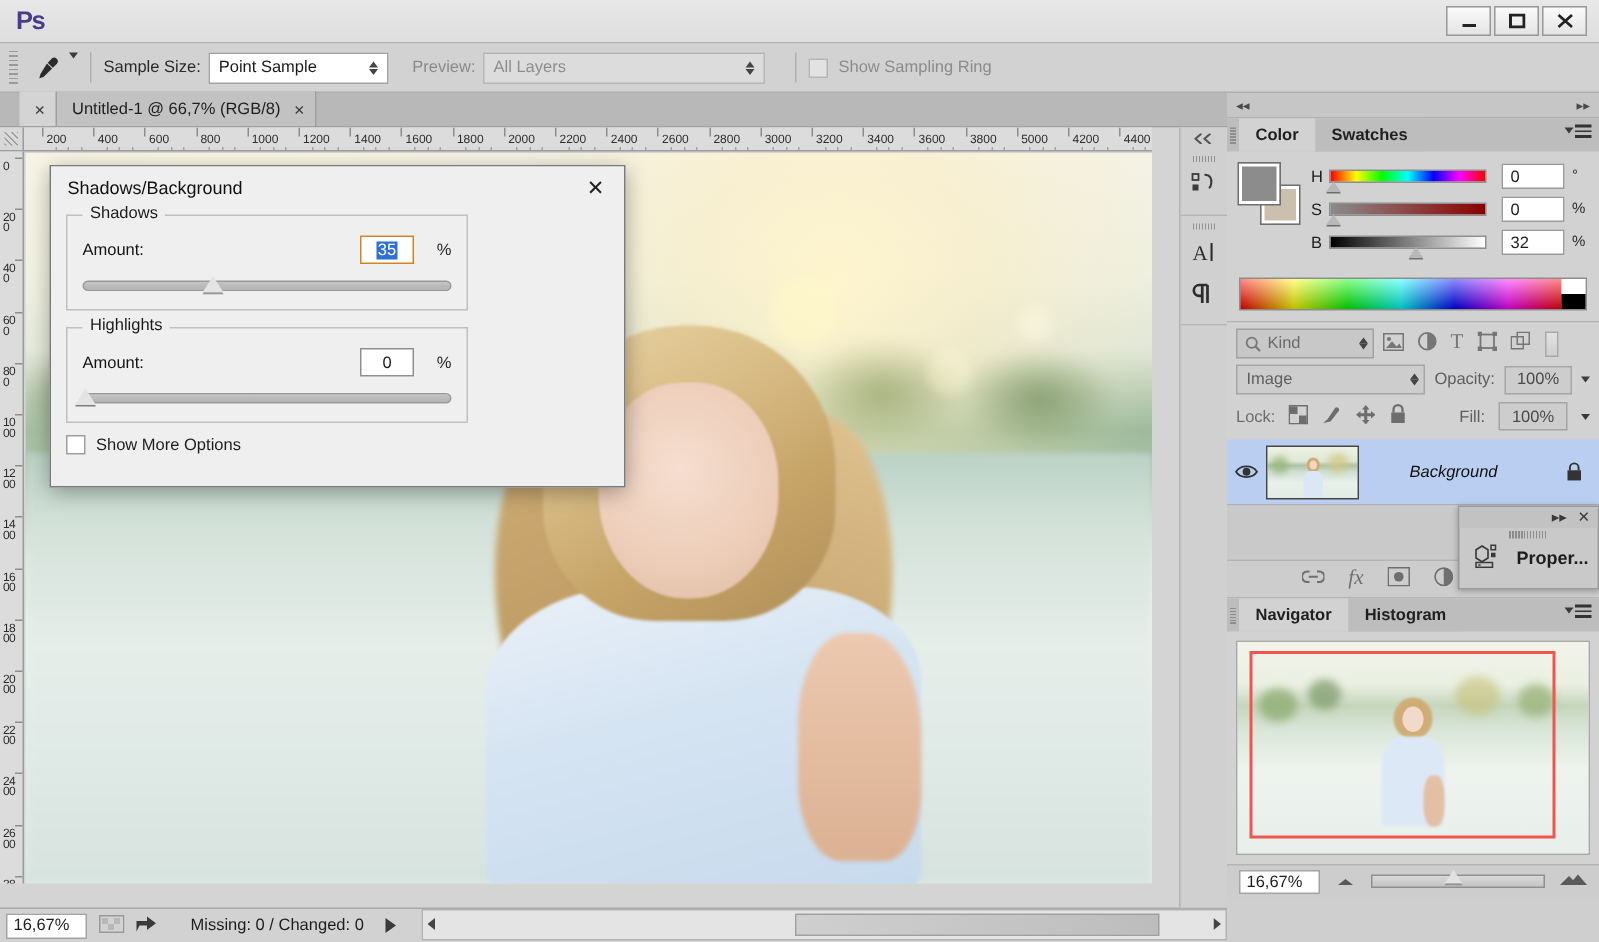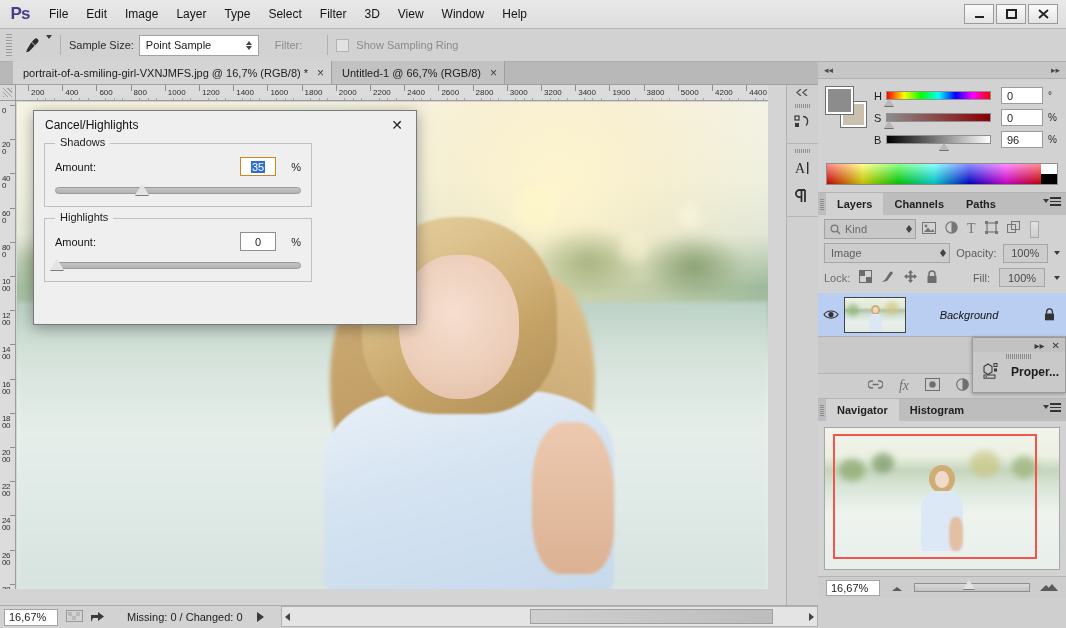--- a/index.html
+++ b/index.html
@@ -318,33 +318,20 @@
   .prevrow { display:flex; align-items:center; gap:6px; margin-top:4px; font-size:11px; }
   .smorow { display:flex; align-items:center; gap:7px; font-size:11px; margin-top:-3px; }
 </style>
 </head>
 <body>
 
 <div class="app">
 
   <div class="titlebar">
     <div class="ps-logo">Ps</div>
-    <div class="menubar">
-      <div class="menu-item">File</div>
-      <div class="menu-item">Edit</div>
-      <div class="menu-item">Image</div>
-      <div class="menu-item">Layer</div>
-      <div class="menu-item">Type</div>
-      <div class="menu-item">Select</div>
-      <div class="menu-item">Filter</div>
-      <div class="menu-item">3D</div>
-      <div class="menu-item">View</div>
-      <div class="menu-item">Window</div>
-      <div class="menu-item">Help</div>
-    </div>
     <div class="wincontrols">
       <div class="wbtn">
         <svg width="11" height="9">
             <rect x="1" y="6" width="9" height="2" fill="#222"></rect>
           </svg>
       </div>
       <div class="wbtn">
         <svg width="11" height="10">
             <rect x="1" y="1" width="9" height="8" fill="none" stroke="#222" stroke-width="2"></rect>
           </svg>
@@ -369,30 +356,36 @@
     <div class="vsep"></div>
     <div class="lbl">Sample Size:</div>
     <div class="combo" style="width:120px;">
       <span>Point Sample</span>
       <span class="spin">
           <i class="up"></i>
           <i class="dn"></i>
         </span>
     </div>
     <div style="width:16px;"></div>
-    <div class="lbl dim">Filter:</div>
+    <div class="lbl dim">Preview:</div>
+    <div class="combo dim" style="width:188px;">
+      <span>All Layers</span>
+      <span class="spin">
+          <i class="up"></i>
+          <i class="dn"></i>
+        </span>
+    </div>
     <div class="vsep" style="margin-left:20px;"></div>
     <span class="cbox dim"></span>
     <span class="lbl dim" style="margin-left:7px;">Show Sampling Ring</span>
   </div>
 
   <div class="tabstrip">
     <div style="width:13px;"></div>
     <div class="doctab active">
-      <span>portrait-of-a-smiling-girl-VXNJMFS.jpg @ 16,7% (RGB/8) *</span>
       <span class="tabclose">×</span>
     </div>
     <div class="doctab">
       <span>Untitled-1 @ 66,7% (RGB/8)</span>
       <span class="tabclose">×</span>
     </div>
   </div>
 
   <div class="canvasarea">
     <div class="ruler-corner"></div>
@@ -476,21 +469,21 @@
         <div class="rtick" style="left: 528px; top: 3px;">3200</div>
         <div class="hline minor" style="left: 533.55px; top: 13px;"></div>
         <div class="hline minor" style="left: 542.1px; top: 13px;"></div>
         <div class="hline minor" style="left: 550.65px; top: 13px;"></div>
         <div class="hline" style="left: 559.2px;"></div>
         <div class="rtick" style="left: 562.2px; top: 3px;">3400</div>
         <div class="hline minor" style="left: 567.75px; top: 13px;"></div>
         <div class="hline minor" style="left: 576.3px; top: 13px;"></div>
         <div class="hline minor" style="left: 584.85px; top: 13px;"></div>
         <div class="hline" style="left: 593.4px;"></div>
-        <div class="rtick" style="left: 596.4px; top: 3px;">1900</div>
+        <div class="rtick" style="left: 596.4px; top: 3px;">3600</div>
         <div class="hline minor" style="left: 601.95px; top: 13px;"></div>
         <div class="hline minor" style="left: 610.5px; top: 13px;"></div>
         <div class="hline minor" style="left: 619.05px; top: 13px;"></div>
         <div class="hline" style="left: 627.6px;"></div>
         <div class="rtick" style="left: 630.6px; top: 3px;">3800</div>
         <div class="hline minor" style="left: 636.15px; top: 13px;"></div>
         <div class="hline minor" style="left: 644.7px; top: 13px;"></div>
         <div class="hline minor" style="left: 653.25px; top: 13px;"></div>
         <div class="hline" style="left: 661.8px;"></div>
         <div class="rtick" style="left: 664.8px; top: 3px;">5000</div>
@@ -641,20 +634,35 @@
     </div>
   </div>
 
   <div class="rightdock">
     <div class="dockhead">
       <span style="font-size:9px;color:#4a4a4a;">◂◂</span>
       <span style="font-size:9px;color:#4a4a4a;">▸▸</span>
     </div>
 
     <div class="panel">
+      <div class="tabrow">
+        <div style="width:8px;height:22px;display:flex;align-items:center;justify-content:center;">
+          <span style="width:4px;height:11px;background:repeating-linear-gradient(#8d8d8d 0 1px,transparent 1px 2px);display:block;"></span>
+        </div>
+        <div class="ptab active">Color</div>
+        <div class="ptab">Swatches</div>
+        <div class="pmenu">
+          <span class="tiny-arrow"></span>
+          <span class="hamburger">
+              <i></i>
+              <i></i>
+              <i></i>
+            </span>
+        </div>
+      </div>
       <div class="colorbody">
         <div class="swatchstack">
           <div class="sw-bg"></div>
           <div class="sw-fg"></div>
         </div>
         <div class="sliders">
           <div class="srow">
             <span class="sname">H</span>
             <span class="strack" style="background:linear-gradient(90deg,#ff0000,#ffff00,#00ff00,#00ffff,#0000ff,#ff00ff,#ff0000);">
               <span class="sthumbtri" style="left:-3px;"></span>
@@ -668,51 +676,35 @@
               <span class="sthumbtri" style="left:-3px;"></span>
             </span>
             <span class="snum">0</span>
             <span class="sunit">%</span>
           </div>
           <div class="srow">
             <span class="sname">B</span>
             <span class="strack" style="background:linear-gradient(90deg,#000,#fff);">
               <span class="sthumbtri" style="left:52px;"></span>
             </span>
-            <span class="snum">96</span>
+            <span class="snum">32</span>
             <span class="sunit">%</span>
           </div>
         </div>
       </div>
       <div class="spectrum">
         <div class="bar2"></div>
         <div class="wk">
           <i style="background:#fff;"></i>
             <i style="background:#000;"></i>
         </div>
       </div>
     </div>
 
     <div class="panel">
-      <div class="tabrow">
-        <div style="width:8px;height:22px;display:flex;align-items:center;justify-content:center;">
-          <span style="width:4px;height:11px;background:repeating-linear-gradient(#8d8d8d 0 1px,transparent 1px 2px);display:block;"></span>
-        </div>
-        <div class="ptab active">Layers</div>
-        <div class="ptab">Channels</div>
-        <div class="ptab">Paths</div>
-        <div class="pmenu">
-          <span class="tiny-arrow"></span>
-          <span class="hamburger">
-              <i></i>
-              <i></i>
-              <i></i>
-            </span>
-        </div>
-      </div>
 
       <div class="filterrow">
         <div class="kindsel">
           <svg width="11" height="11" style="margin-right:4px;">
             <circle cx="4.5" cy="4.5" r="3.4" fill="none" stroke="#777" stroke-width="1.2"></circle>
             <path d="M7,7 L10,10" stroke="#777" stroke-width="1.4"></path>
           </svg>
           <span>Kind</span>
           <span class="spin" style="margin-left:auto;">
               <i class="up"></i>
@@ -930,21 +922,21 @@
               <path d="M0,8 L6,2 L12,8 z" fill="#5a5a5a"></path>
               <path d="M6,8 L12,1 L18,8 z" fill="#5a5a5a"></path>
             </svg>
         </span>
       </div>
     </div>
   </div>
 
   <div class="dialog">
     <div class="dlg-title">
-      <span>Cancel/Highlights</span>
+      <span>Shadows/Background</span>
       <span class="dlg-close" style="font-size:14px;color:#222;">✕</span>
     </div>
     <div class="dlg-body">
 
       <fieldset class="group">
         <legend>Shadows</legend>
         <div class="amountrow">
           <span class="amountlbl">Amount:</span>
           <span class="numbox sel">
             <span>35</span>
@@ -963,17 +955,21 @@
           <span class="numbox">
             <span>0</span>
           </span>
           <span class="pct">%</span>
         </div>
         <div class="track">
           <span class="knob" style="left:-6px;"></span>
         </div>
       </fieldset>
 
+      <div class="smorow">
+        <span class="cbox"></span>
+        <span>Show More Options</span>
+      </div>
 
     </div>
   </div>
 
 </div>
 
 </body></html>

